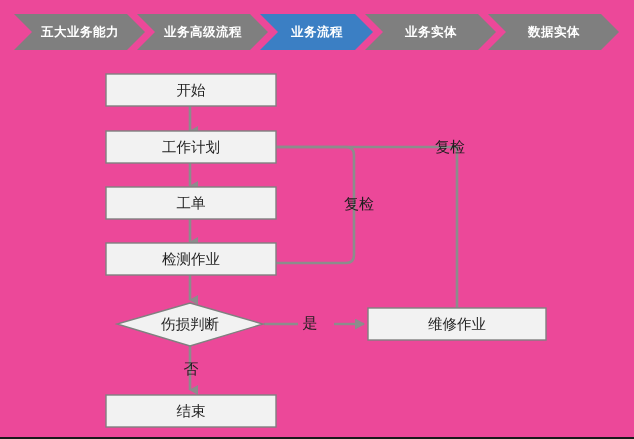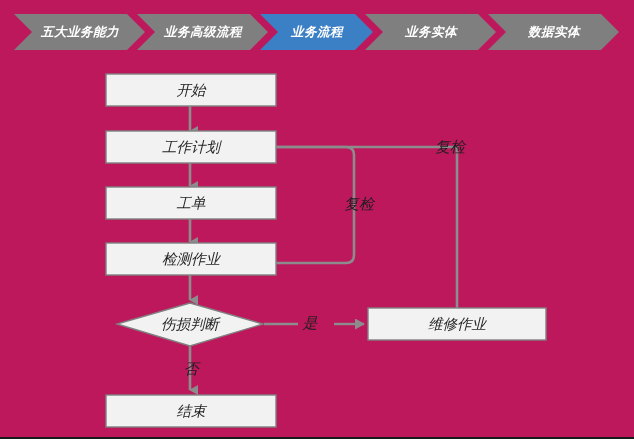--- a/index.html
+++ b/index.html
@@ -7,25 +7,24 @@
     padding: 0;
     background: #ffffff;
   }
   body {
     font-family: "Liberation Sans", "DejaVu Sans", sans-serif;
   }
   #screen {
     position: relative;
     width: 634px;
     height: 439px;
-    background: #be185d;
+    background: #ec4899;
     overflow: hidden;
     border-bottom: 2px solid #1a1a1a;
     box-sizing: border-box;
-    font-style: italic;
   }
 
   
   #breadcrumb {
     position: absolute;
     left: 0;
     top: 14px;
     width: 634px;
     height: 36px;
   }

